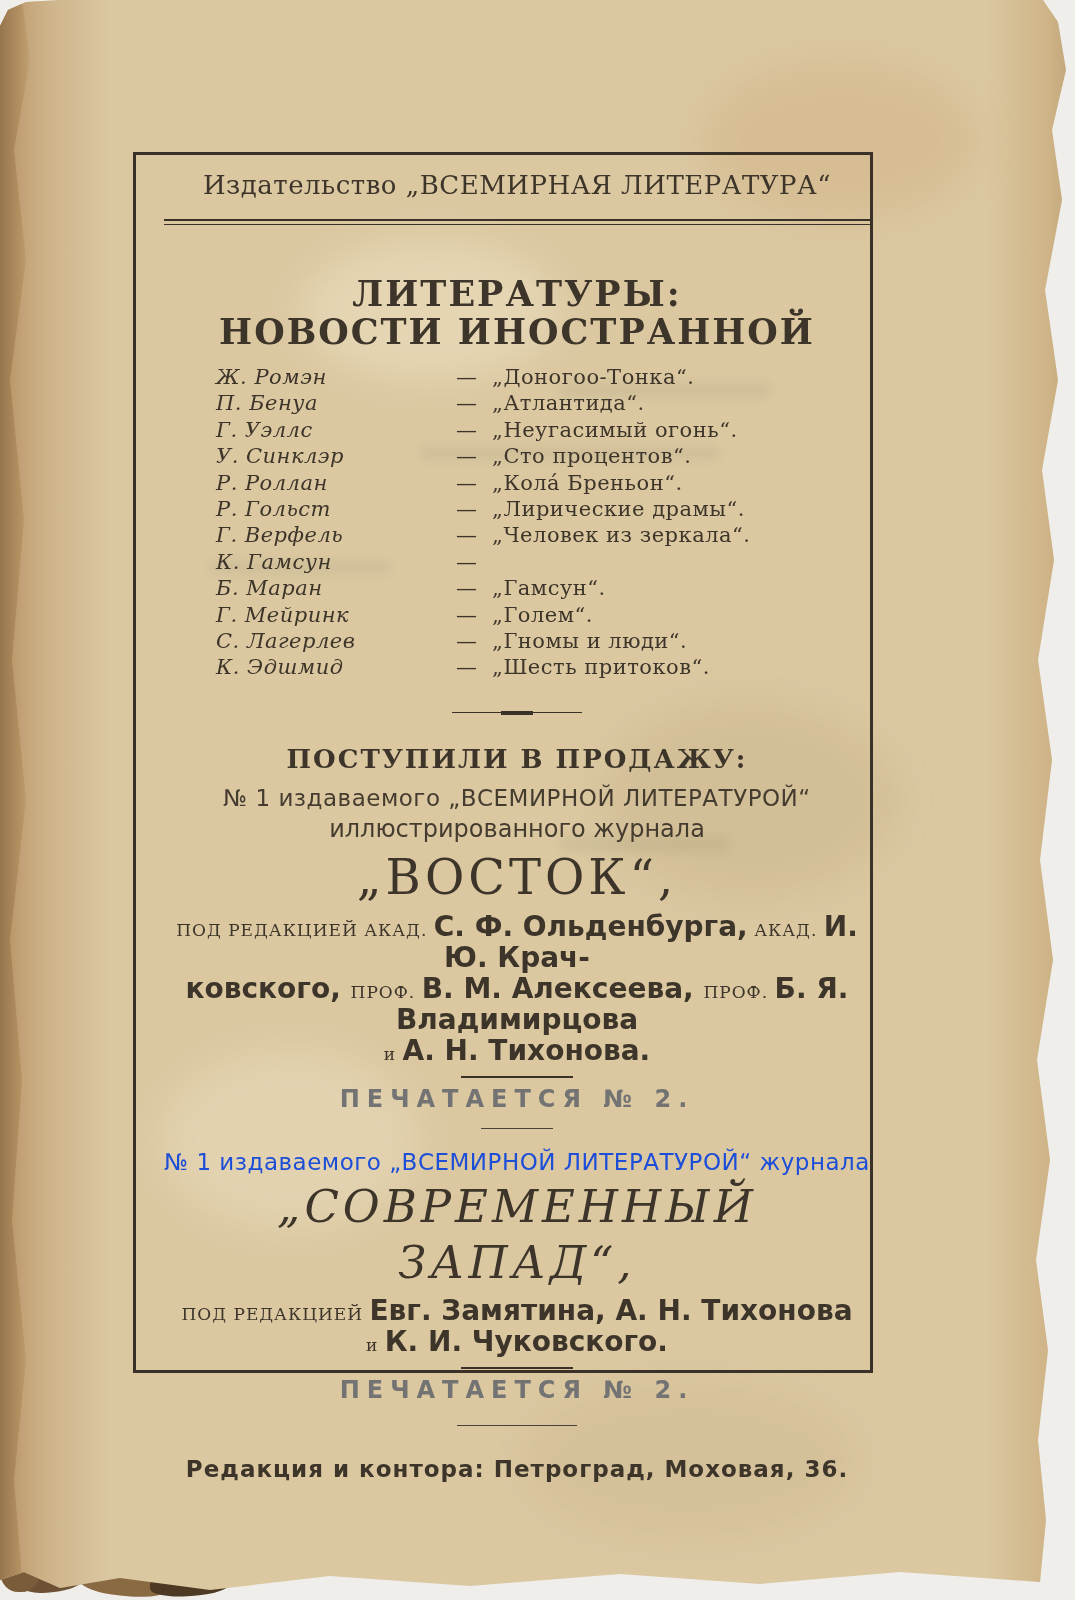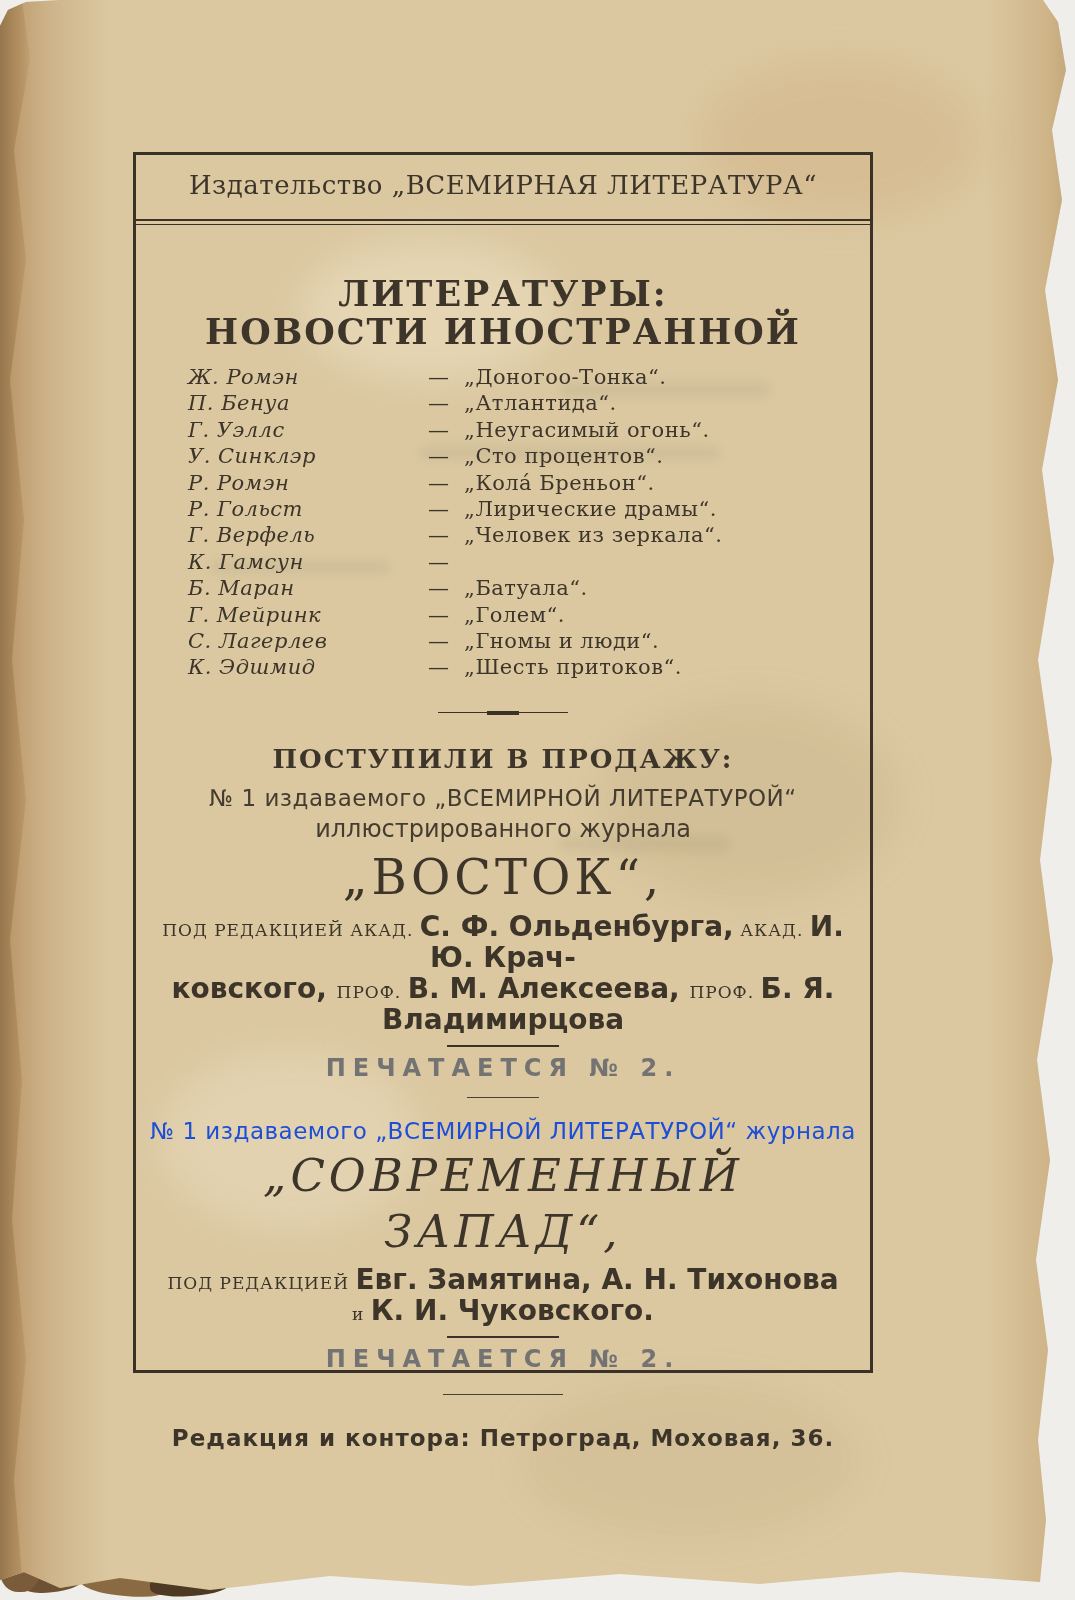--- a/index.html
+++ b/index.html
@@ -32,21 +32,21 @@
       12px 660px,26px 800px,10px 940px,22px 1080px,12px 1220px,26px 1360px,14px 1480px,
       24px 1600px,0 1600px);opacity:.8;}
   .blotch{position:absolute;border-radius:50%;filter:blur(18px);}
   .ghost{position:absolute;filter:blur(5px);opacity:.10;background:#6a6f52;border-radius:6px;}
 
   
   .tuft{position:absolute;z-index:1;background:#6d5134;border-radius:40% 60% 50% 50%;}
 
   
   .frame{position:absolute;left:133px;top:152px;width:740px;height:1221px;
-    border:3px solid #3a3129;box-sizing:border-box;z-index:3;color:#3d352a;}
+    border:3px solid #3a3129;box-sizing:border-box;z-index:3;color:#3d352a;padding-left:28px;}
   .c{text-align:center;}
   .pub-header{margin-top:13px;font-size:26px;line-height:34px;letter-spacing:.5px;}
   .double-rule{margin-top:17px;height:3px;border-top:2px solid #3a3129;border-bottom:1px solid #3a3129;}
   .catalog-title{margin-top:50px;font-size:35px;font-weight:bold;line-height:38px;letter-spacing:2px;}
   .book-list{margin:14px 0 0 52px;font-size:21px;}
   .book-row{display:grid;grid-template-columns:240px 36px auto;height:26.4px;align-items:baseline;}
   .author{font-style:italic;letter-spacing:.5px;}
   .bdash{text-align:left;}
   .btitle{letter-spacing:.5px;}
 
@@ -123,42 +123,42 @@
           <span class="author">Г. Уэллс</span>
           <span class="bdash">—</span>
           <span class="btitle">„Неугасимый огонь“.</span>
         </div>
       <div class="book-row">
           <span class="author">У. Синклэр</span>
           <span class="bdash">—</span>
           <span class="btitle">„Сто процентов“.</span>
         </div>
       <div class="book-row">
-          <span class="author">Р. Ромэн</span>
+          <span class="author">Р. Роллан</span>
           <span class="bdash">—</span>
           <span class="btitle">„Кола́ Бреньон“.</span>
         </div>
       <div class="book-row">
           <span class="author">Р. Гольст</span>
           <span class="bdash">—</span>
           <span class="btitle">„Лирические драмы“.</span>
         </div>
       <div class="book-row">
           <span class="author">Г. Верфель</span>
           <span class="bdash">—</span>
           <span class="btitle">„Человек из зеркала“.</span>
         </div>
       <div class="book-row">
           <span class="author">К. Гамсун</span>
           <span class="bdash">—</span>
         </div>
       <div class="book-row">
           <span class="author">Б. Маран</span>
           <span class="bdash">—</span>
-          <span class="btitle">„Батуала“.</span>
+          <span class="btitle">„Гамсун“.</span>
         </div>
       <div class="book-row">
           <span class="author">Г. Мейринк</span>
           <span class="bdash">—</span>
           <span class="btitle">„Голем“.</span>
         </div>
       <div class="book-row">
           <span class="author">С. Лагерлев</span>
           <span class="bdash">—</span>
           <span class="btitle">„Гномы и люди“.</span>
@@ -173,20 +173,21 @@
     <div class="swelled"></div>
 
     <div class="sale-heading c">ПОСТУПИЛИ В ПРОДАЖУ:</div>
     <div class="issue-line sans c">№ 1 издаваемого „ВСЕМИРНОЙ ЛИТЕРАТУРОЙ“</div>
     <div class="issue-sub sans c">иллюстрированного журнала</div>
     <div class="vostok-title c">„ВОСТОК“,</div>
 
     <div class="editors c">
       <div><span class="sc">ПОД РЕДАКЦИЕЙ АКАД. </span><span class="bname">С. Ф. Ольденбурга,</span><span class="sc"> АКАД. </span><span class="bname">И. Ю. Крач-</span></div>
       <div><span class="bname">ковского, </span><span class="sc">ПРОФ. </span><span class="bname">В. М. Алексеева, </span><span class="sc">ПРОФ. </span><span class="bname">Б. Я. Владимирцова</span></div>
+      <div><span class="sc">и </span><span class="bname">А. Н. Тихонова.</span></div>
     </div>
 
     <div class="rule-short"></div>
     <div class="printing sans c">ПЕЧАТАЕТСЯ № 2.</div>
     <div class="rule-thin"></div>
 
     <div class="issue-line2 sans c">№ 1 издаваемого „ВСЕМИРНОЙ ЛИТЕРАТУРОЙ“ журнала</div>
     <div class="zapad-title c">„СОВРЕМЕННЫЙ ЗАПАД“,</div>
 
     <div class="editors c">

